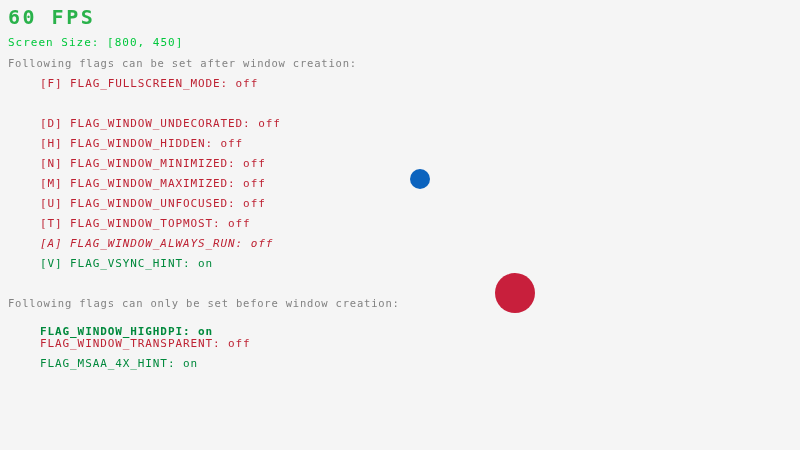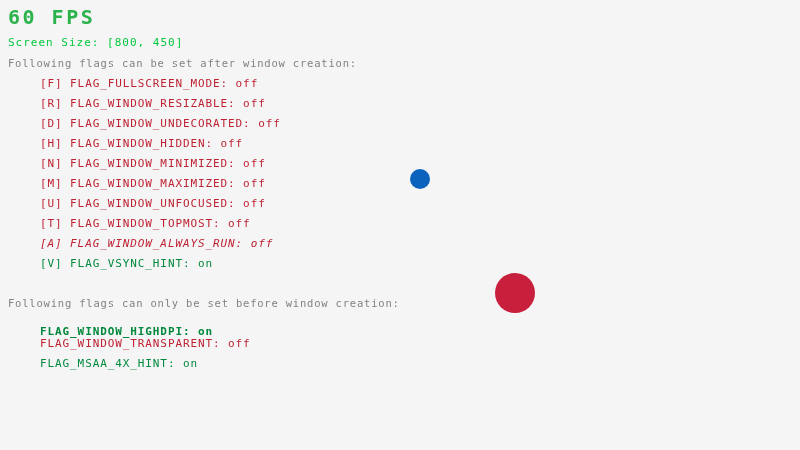--- a/index.html
+++ b/index.html
@@ -88,21 +88,20 @@
 <div id="app">
 
   <div class="txt" id="fps-counter">60 FPS</div>
 
   <div class="txt" id="screen-size">Screen Size: [800, 450]</div>
 
   <div class="txt section-heading" style="top:58px;">Following flags can be set after window creation:</div>
 
   <div class="txt flag-line flag-off" style="top:78px;">[F] FLAG_FULLSCREEN_MODE: off</div>
 
-  <div class="txt flag-line flag-off" style="top:98px;">[R] FLAG_WINDOW_RESIZABLE: off</div>
 
   <div class="txt flag-line flag-off" style="top:118px;">[D] FLAG_WINDOW_UNDECORATED: off</div>
 
   <div class="txt flag-line flag-off" style="top:138px;">[H] FLAG_WINDOW_HIDDEN: off</div>
 
   <div class="txt flag-line flag-off" style="top:158px;">[N] FLAG_WINDOW_MINIMIZED: off</div>
 
   <div class="txt flag-line flag-off" style="top:178px;text-align:center;">[M] FLAG_WINDOW_MAXIMIZED: off</div>
 
   <div class="txt flag-line flag-off" style="top:198px;">[U] FLAG_WINDOW_UNFOCUSED: off</div>

